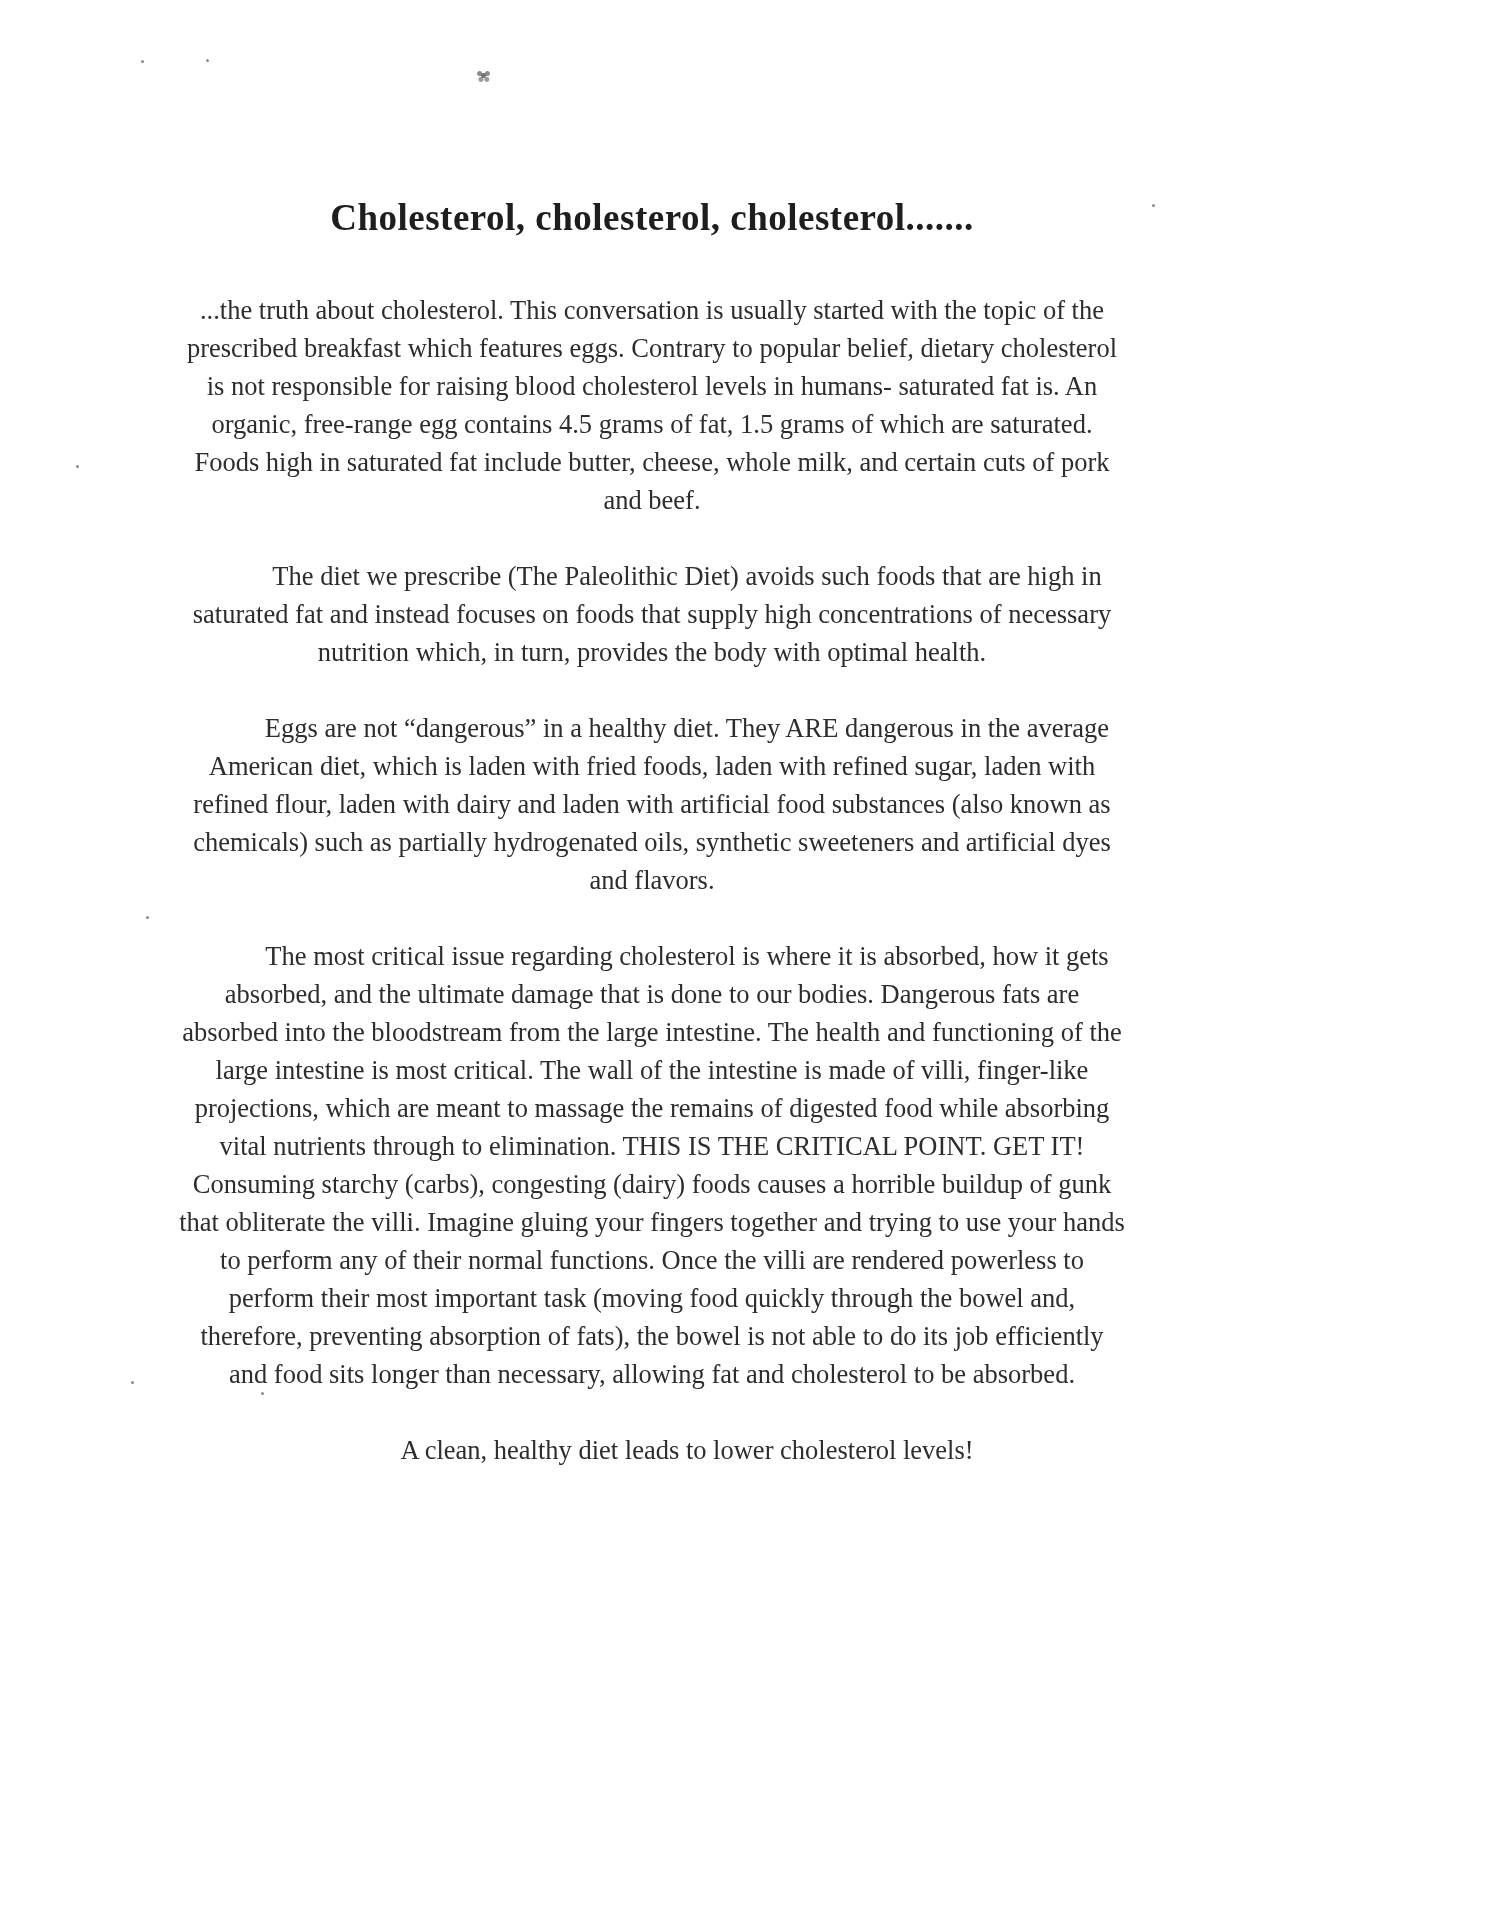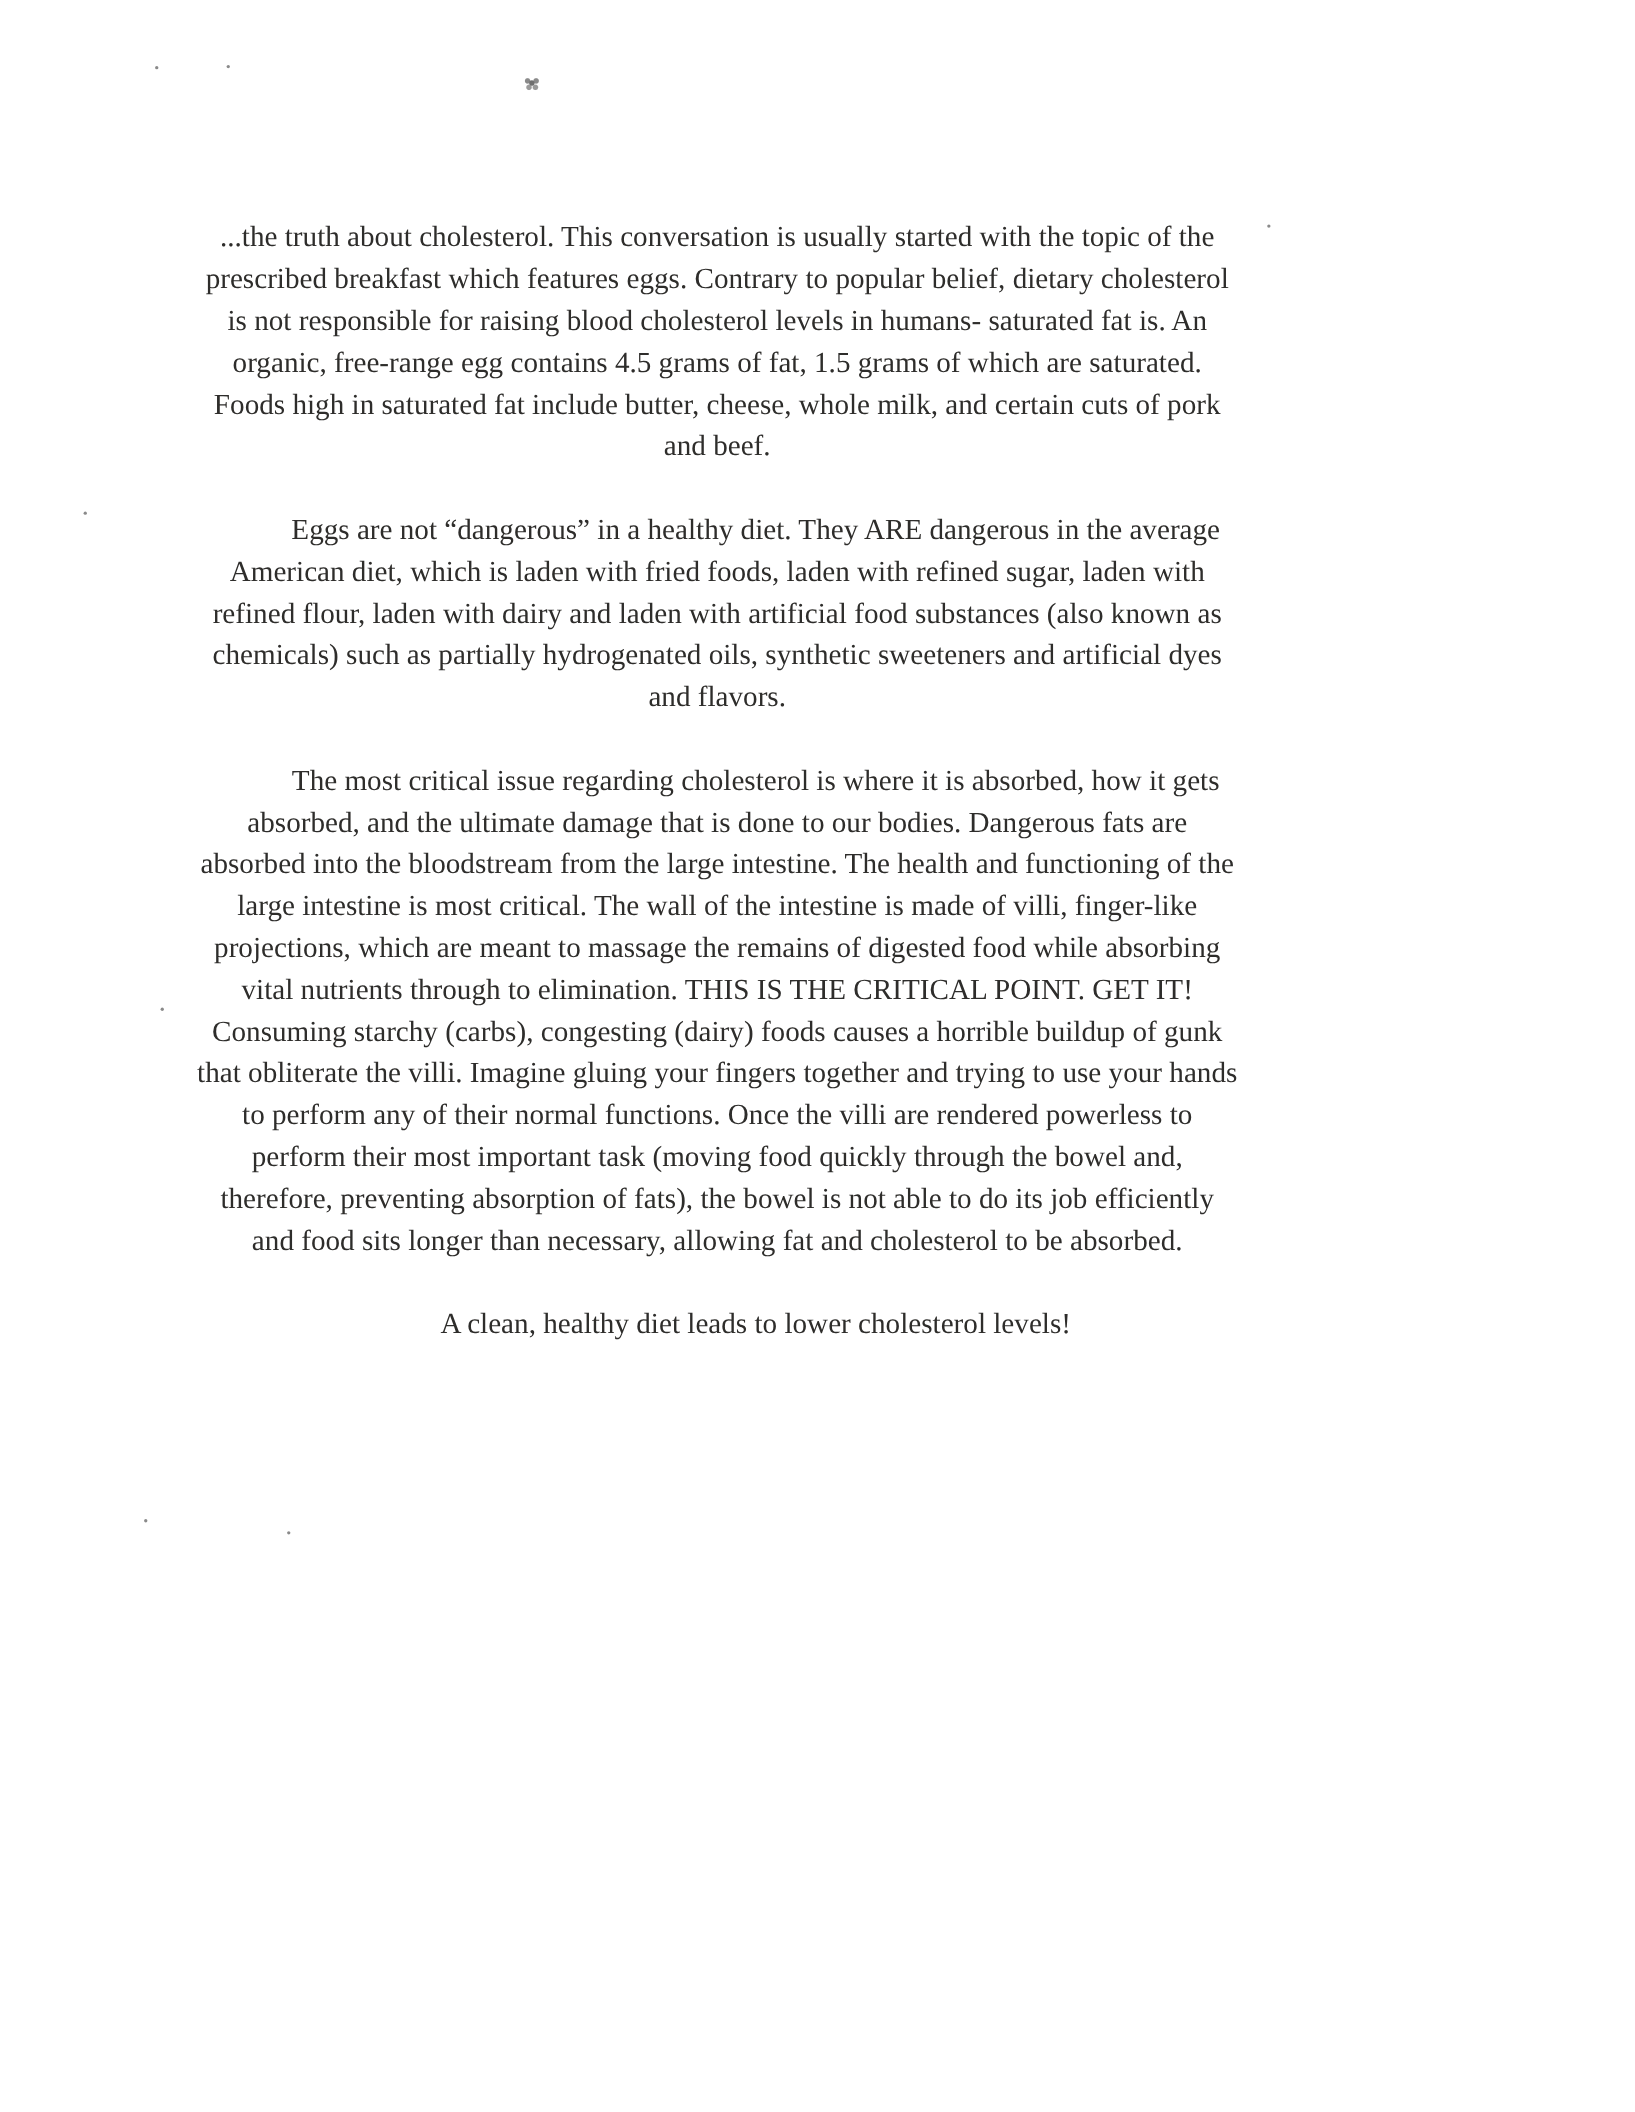--- a/index.html
+++ b/index.html
@@ -76,21 +76,23 @@
   <div class="scan-mark"></div>
   <div class="speck s1"></div>
   <div class="speck s2"></div>
   <div class="speck s3"></div>
   <div class="speck s4"></div>
   <div class="speck s5"></div>
   <div class="speck s6"></div>
   <div class="speck s7"></div>
 
   <div class="content">
+    <h1 class="doc-title">Cholesterol, cholesterol, cholesterol.......</h1>
     <div>
         <p class="para">...the truth about cholesterol.  This conversation is usually started with the topic of the prescribed breakfast which features eggs.  Contrary to popular belief, dietary cholesterol is not responsible for raising blood cholesterol levels in humans- saturated fat is.  An organic, free-range egg contains 4.5 grams of fat, 1.5 grams of which are saturated.  Foods high in saturated fat include butter, cheese, whole milk, and certain cuts of pork and beef.</p>
+        <p class="para indent">The diet we prescribe (The Paleolithic Diet) avoids such foods that are high in saturated fat and instead focuses on foods that supply high concentrations of necessary nutrition which, in turn, provides the body with optimal health.</p>
         <p class="para indent">Eggs are not “dangerous” in a healthy diet.  They ARE dangerous in the average American diet, which is laden with fried foods, laden with refined sugar, laden with refined flour, laden with dairy and laden with artificial food substances (also known as chemicals) such as partially hydrogenated oils, synthetic sweeteners and artificial dyes and flavors.</p>
         <p class="para indent">The most critical issue regarding cholesterol is where it is absorbed, how it gets absorbed, and the ultimate damage that is done to our bodies.  Dangerous fats are absorbed into the bloodstream from the large intestine.  The health and functioning of the large intestine is most critical.  The wall of the intestine is made of villi, finger-like projections, which are meant to massage the remains of digested food while absorbing vital nutrients through to elimination.  THIS IS THE CRITICAL POINT. GET IT!  Consuming starchy (carbs), congesting (dairy) foods causes a horrible buildup of gunk that obliterate the villi.  Imagine gluing your fingers together and trying to use your hands to perform any of their normal functions.  Once the villi are rendered powerless to perform their most important task (moving food quickly through the bowel and, therefore, preventing absorption of fats), the bowel is not able to do its job efficiently and food sits longer than necessary, allowing fat and cholesterol to be absorbed.</p>
         <p class="para indent">A clean, healthy diet leads to lower cholesterol levels!</p>
       </div>
   </div>
 
 </div>
 
 </body></html>

